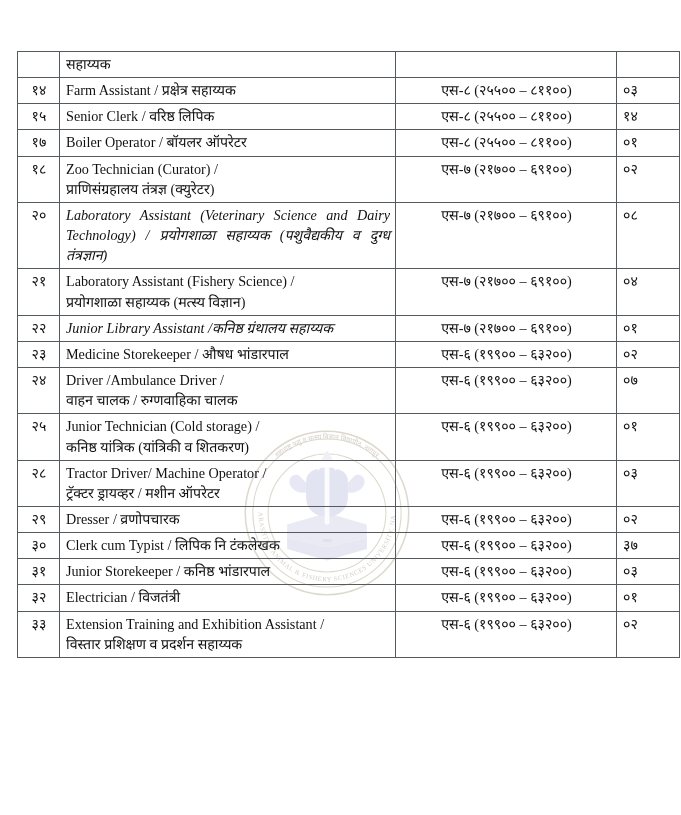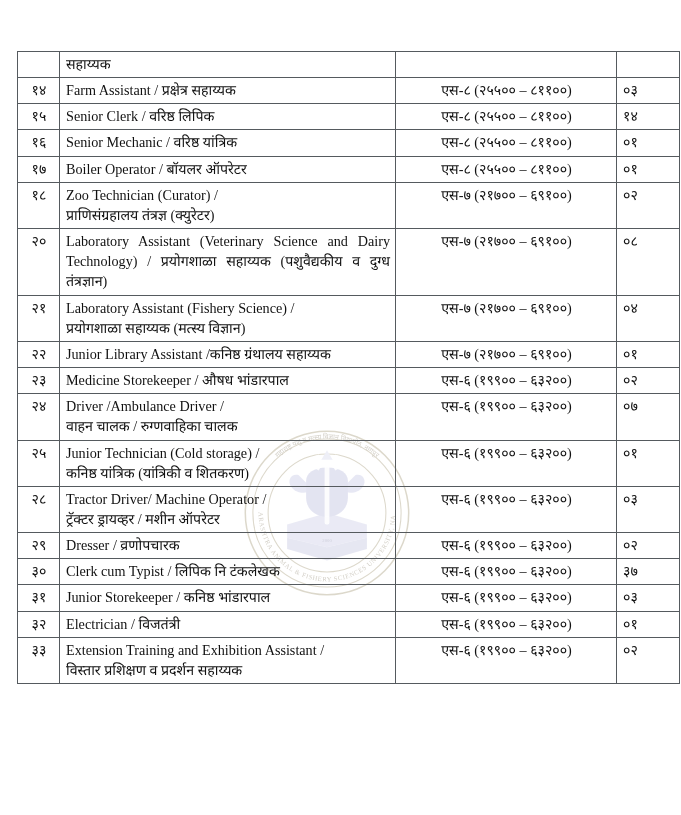--- a/index.html
+++ b/index.html
@@ -70,20 +70,21 @@
     padding-top: 3px;
     padding-left: 2px;
     padding-right: 2px;
   }
   td.post {
     text-align: left;
   }
   td.post.justify {
     text-align: justify;
     text-align-last: left;
+    font-style: italic;
   }
   td.pay {
     text-align: center;
     padding-top: 5px;
     white-space: nowrap;
   }
   td.qty {
     text-align: left;
     vertical-align: middle;
     padding-top: 3px;
@@ -158,28 +159,20 @@
 
         <tr>
           <td class="sr">१५</td>
           <td class="post">
               <span class="ln">Senior Clerk  /  वरिष्ठ लिपिक</span>
             </td>
           <td class="pay">एस-८ (२५५०० – ८११००)</td>
           <td class="qty">१४</td>
         </tr>
 
-        <tr>
-          <td class="sr">१६</td>
-          <td class="post">
-              <span class="ln">Senior Mechanic  /  वरिष्ठ यांत्रिक</span>
-            </td>
-          <td class="pay">एस-८ (२५५०० – ८११००)</td>
-          <td class="qty">०१</td>
-        </tr>
 
         <tr>
           <td class="sr">१७</td>
           <td class="post">
               <span class="ln">Boiler Operator / बॉयलर ऑपरेटर</span>
             </td>
           <td class="pay">एस-८ (२५५०० – ८११००)</td>
           <td class="qty">०१</td>
         </tr>
 

